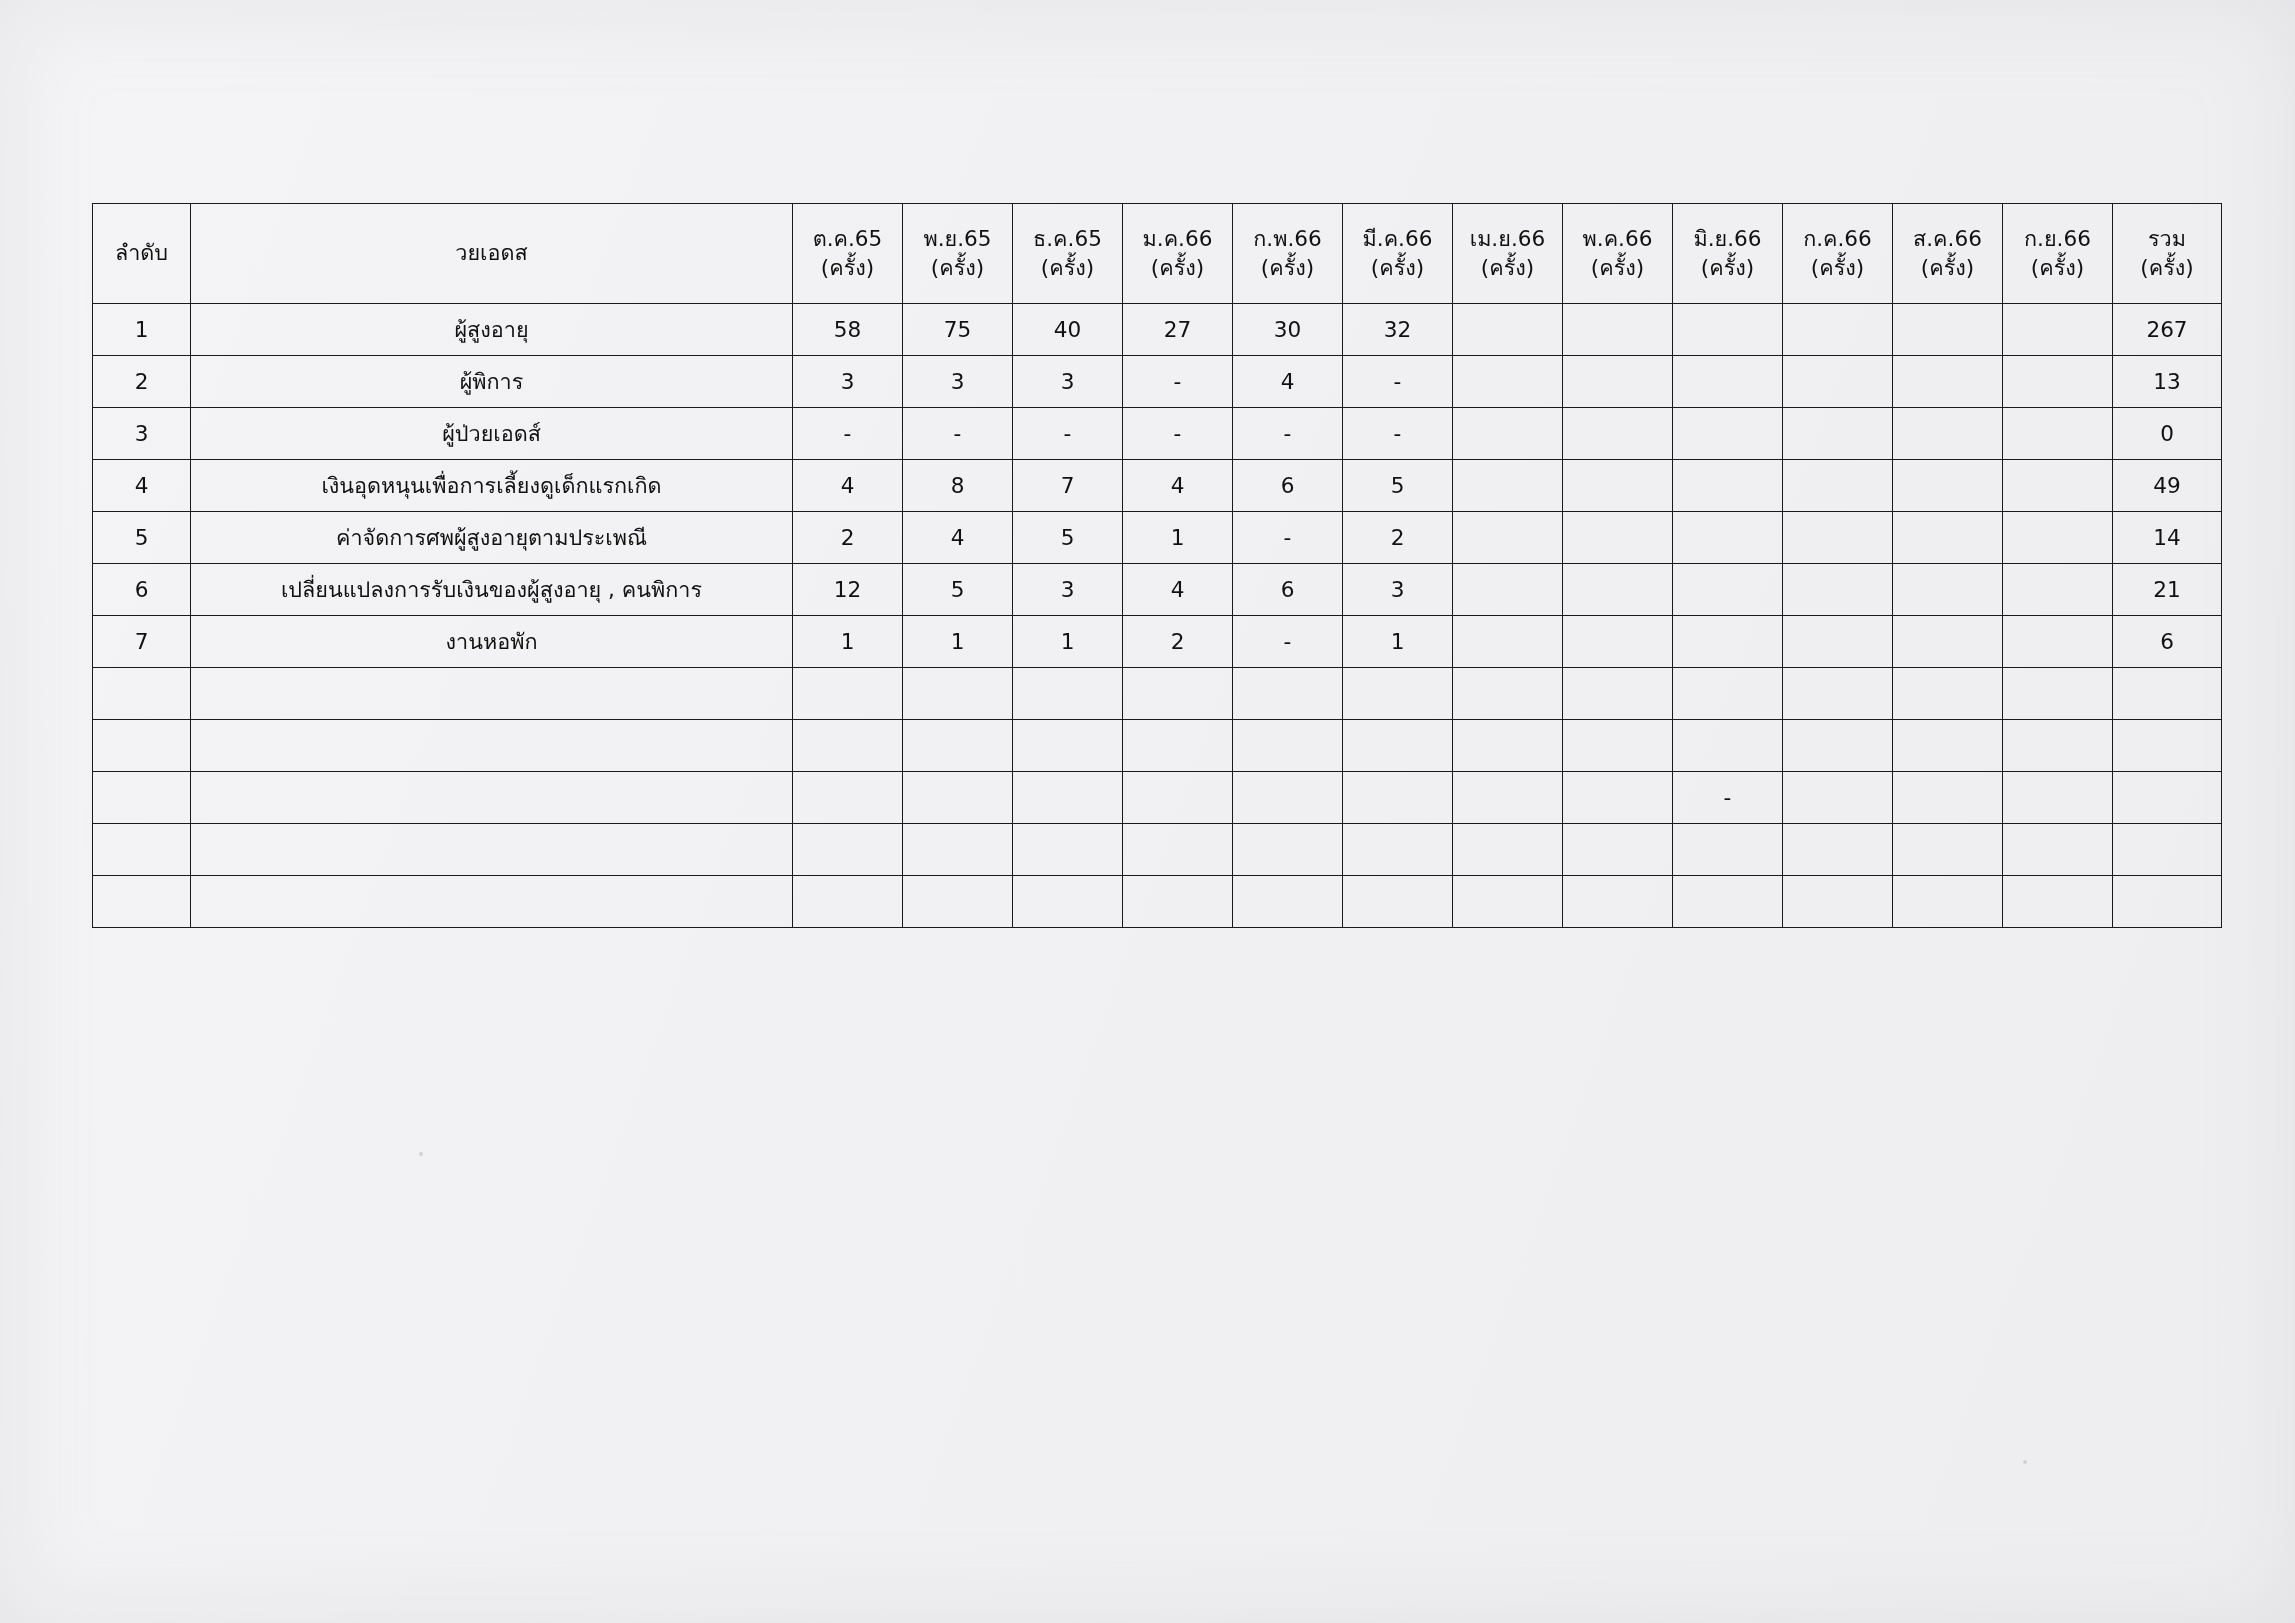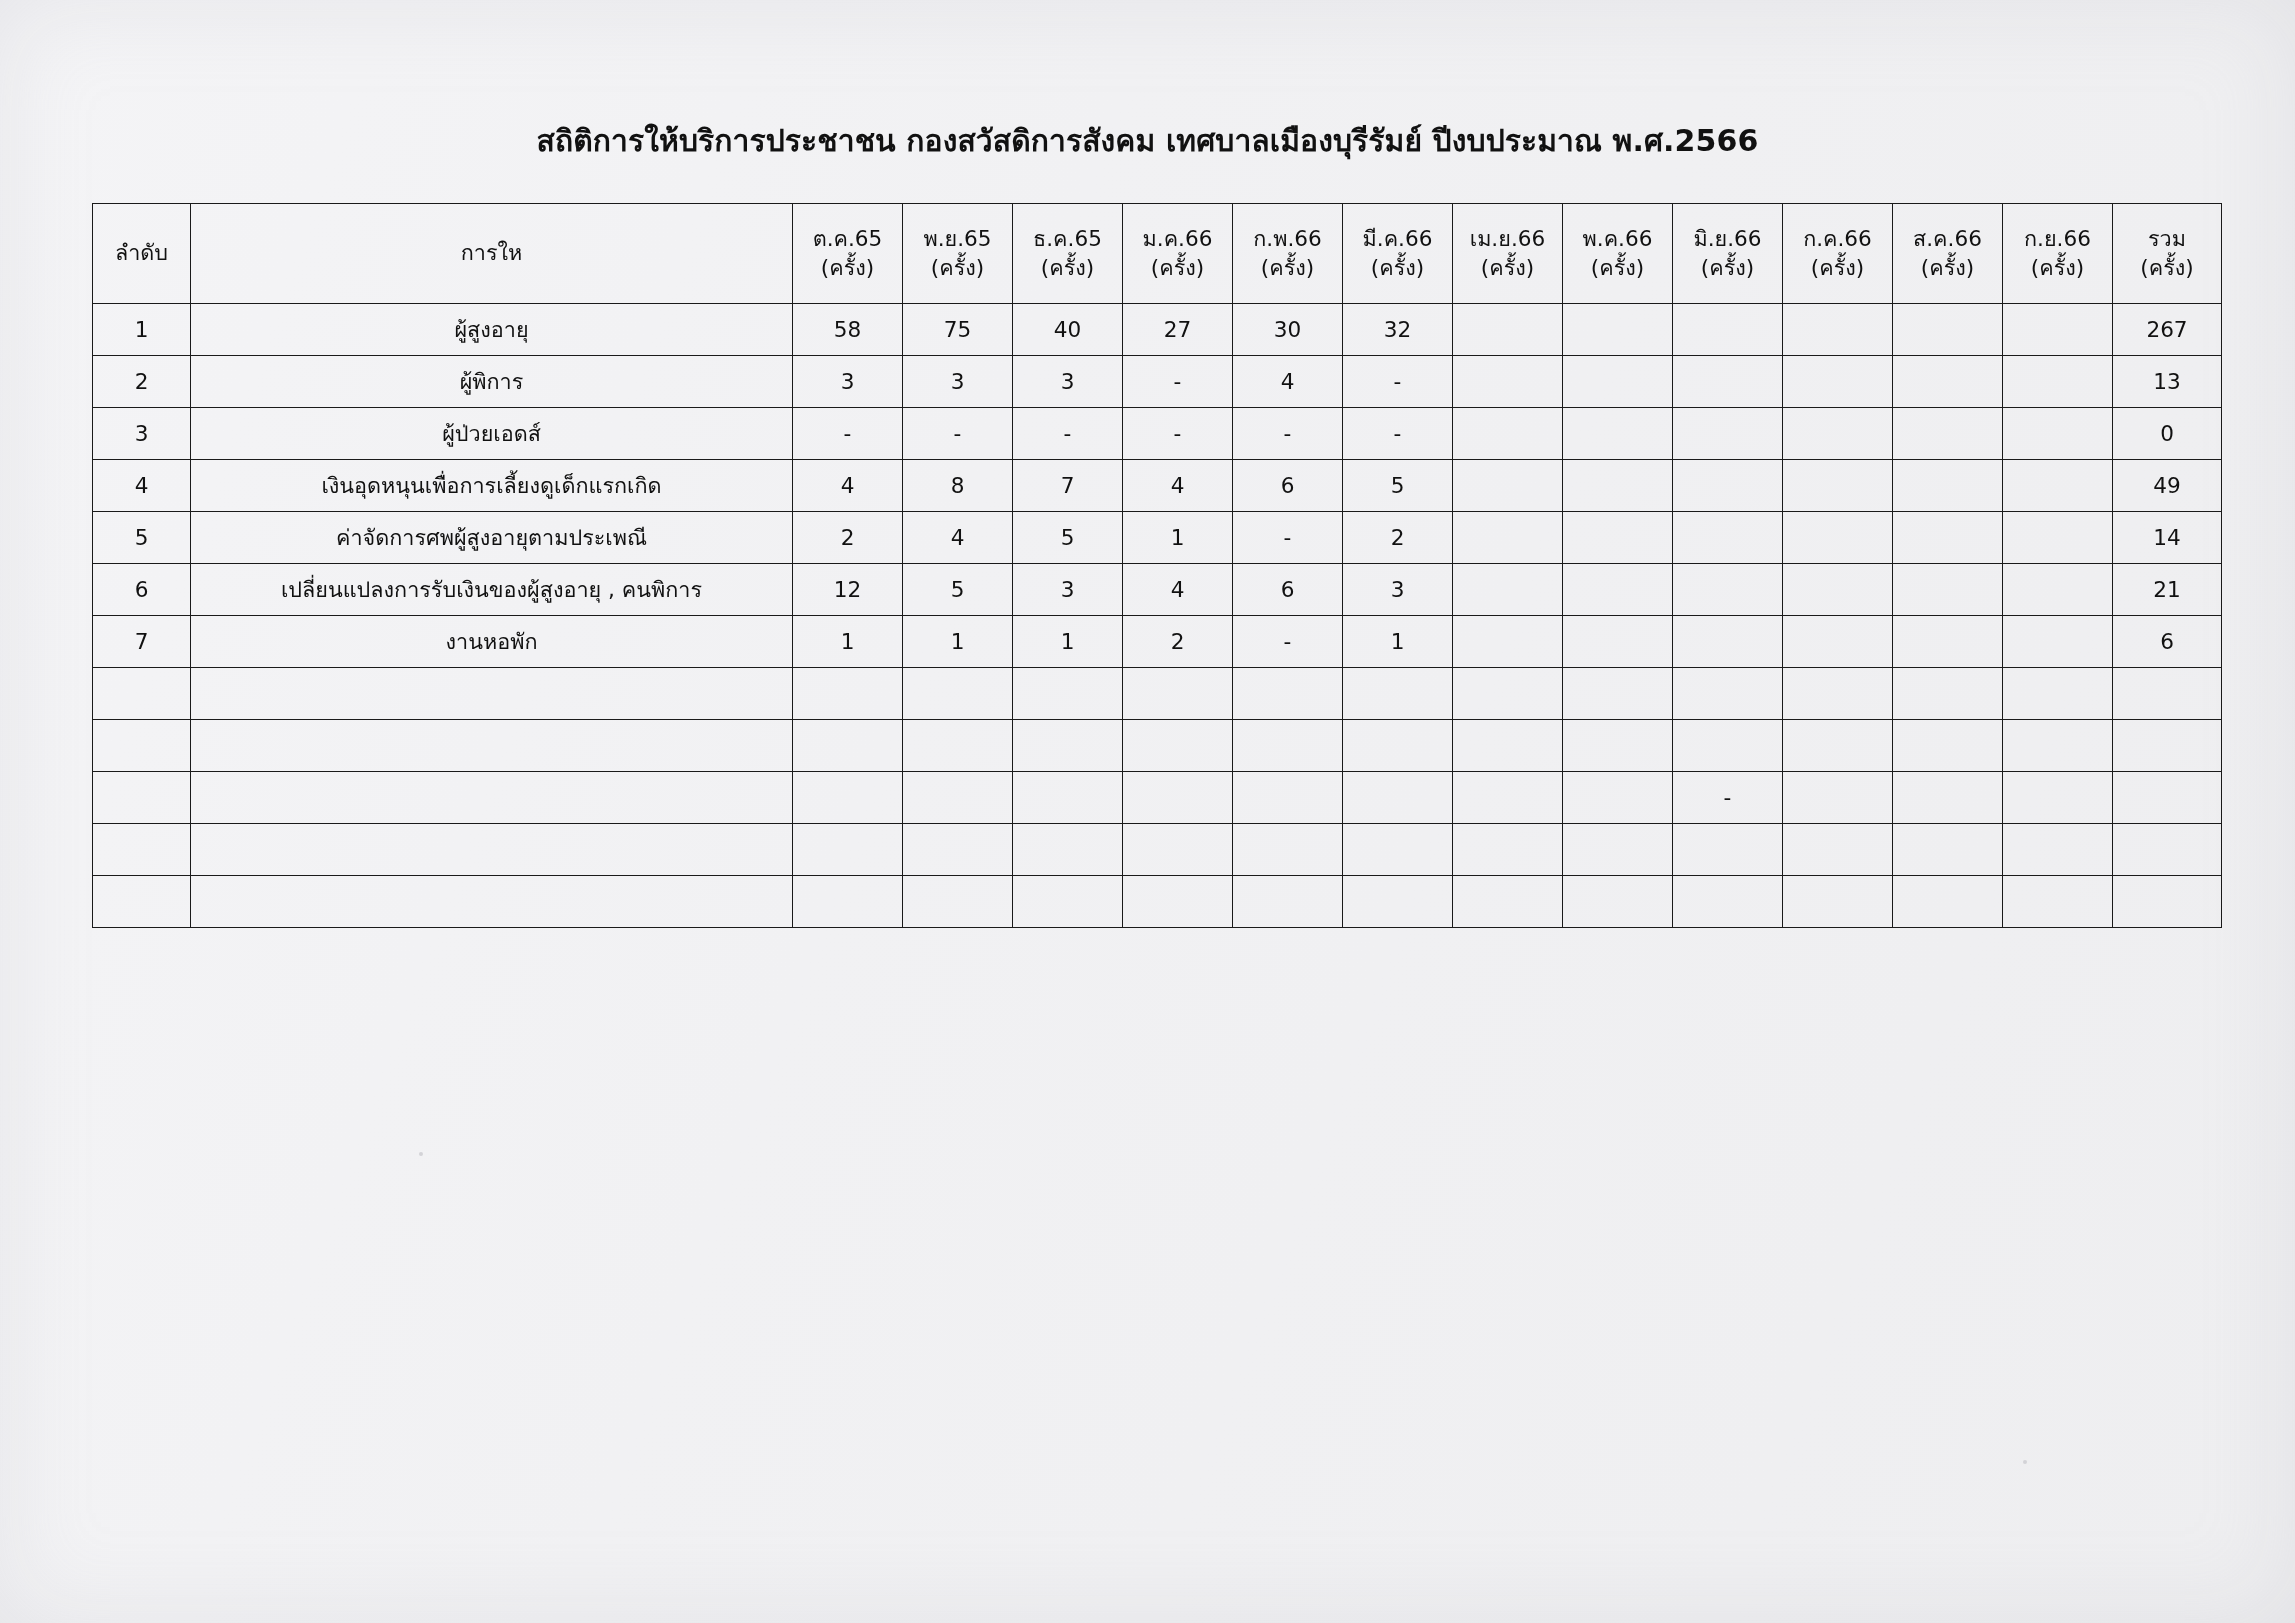--- a/index.html
+++ b/index.html
@@ -99,21 +99,20 @@
   }
   .smudge.s1 { left: 419px; top: 1152px; }
   .smudge.s2 { left: 2023px; top: 1460px; }
 </style>
 </head>
 <body>
 
 <div class="page">
   <div class="paper-shadow"></div>
 
-  <div class="title">สถิติการให้บริการประชาชน กองสวัสดิการสังคม เทศบาลเมืองบุรีรัมย์ ปีงบประมาณ พ.ศ.2566</div>
 
   <div class="table-wrap">
     <table class="stats">
       <colgroup>
         <col class="col-seq">
         <col class="col-item">
         <col class="col-month">
           <col class="col-month">
           <col class="col-month">
         <col class="col-month">
@@ -123,21 +122,21 @@
           <col class="col-month">
           <col class="col-month">
         <col class="col-month">
           <col class="col-month">
           <col class="col-month">
         <col class="col-total">
       </colgroup>
       <thead>
         <tr>
           <th>ลำดับ</th>
-          <th>การให</th>
+          <th>วยเอดส</th>
           <th>
             <div>ต.ค.65</div>
             <div>(ครั้ง)</div>
           </th>
           <th>
             <div>พ.ย.65</div>
             <div>(ครั้ง)</div>
           </th>
           <th>
             <div>ธ.ค.65</div>

